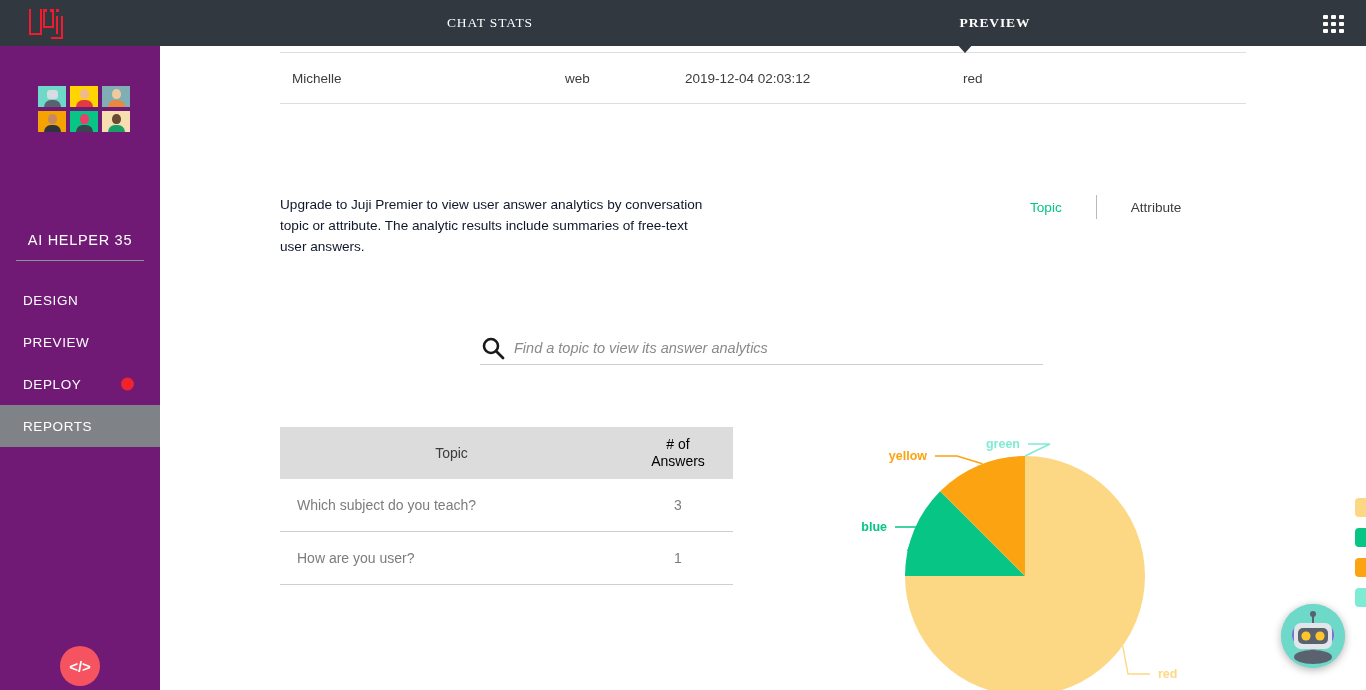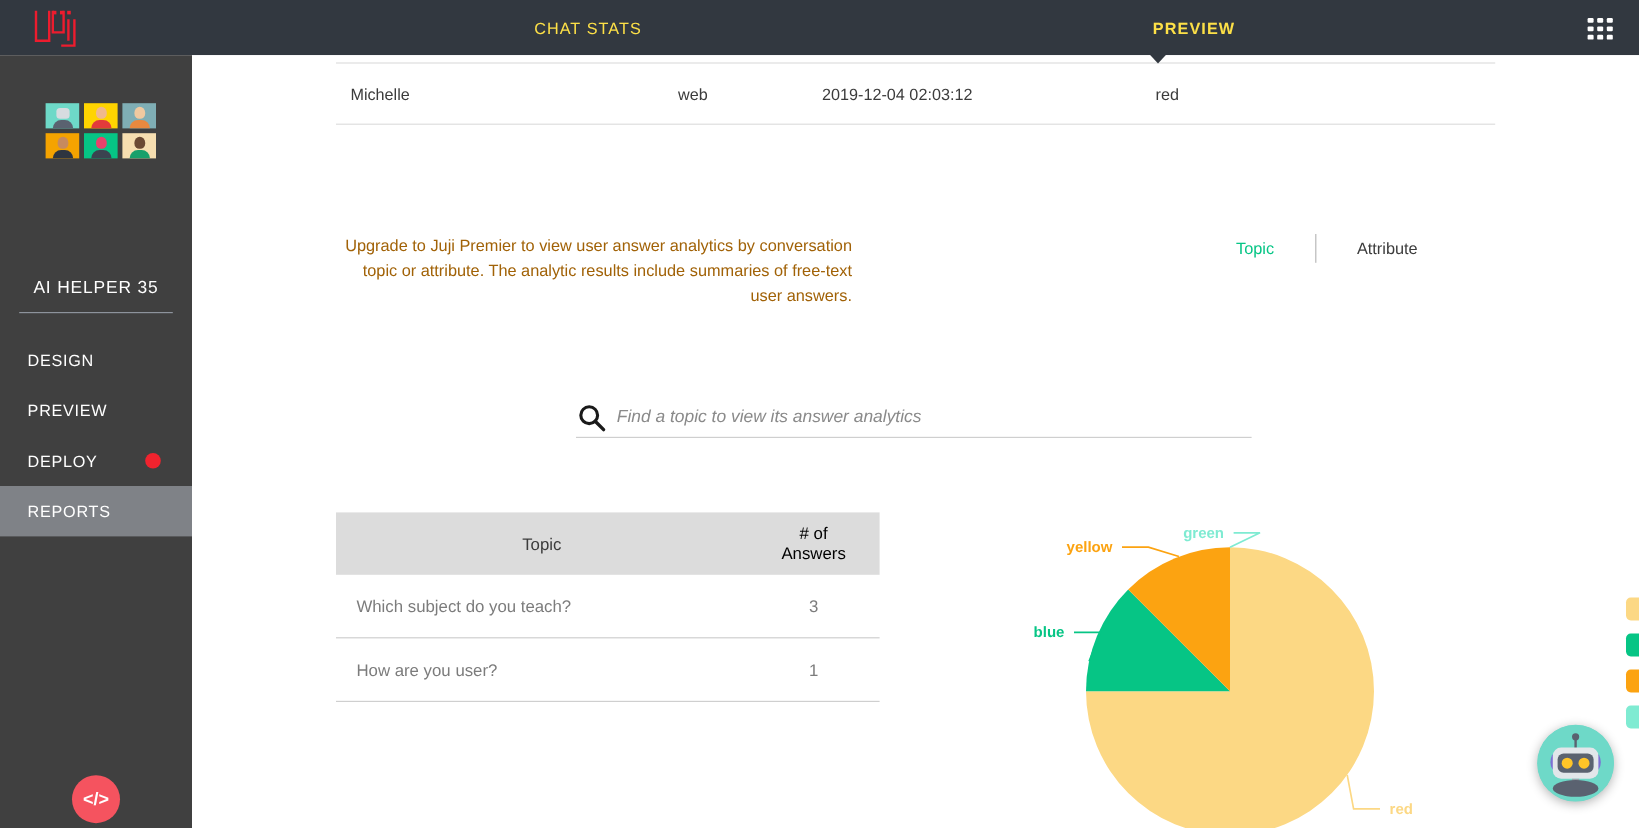--- a/index.html
+++ b/index.html
@@ -24,23 +24,23 @@
   }
   .juji-logo { width: 38px; height: 33px; display:block; }
 
   .nav-tabs {
     flex: 1; height: 46px; position: relative;
     display: flex; align-items: center;
   }
   .nav-tab {
     position: absolute; top: 0; height: 46px;
     display: flex; align-items: center; justify-content: center;
-    color: #fde047;
+    color: #ffffff;
     font-size: 13.5px; letter-spacing: 0.9px;
-    font-family: Liberation Sans, sans-serif;
+    font-family: Liberation Serif, serif;
     cursor: pointer;
     white-space: nowrap;
   }
   .nav-tab.t0 { left: 240px; width: 180px; }
   .nav-tab.t1 { left: 740px; width: 190px; font-weight: bold; }
   .tab-caret {
     position: absolute;
     left: 955px; top: 42px;
     width: 0; height: 0;
     border-left: 10px solid transparent;
@@ -62,21 +62,21 @@
     width: 5px; height: 4px;
     border-radius: 1px;
     display: block;
     justify-self: center; align-self: center;
   }
 
   
   .sidebar {
     position: absolute; top: 46px; left: 0;
     width: 160px; height: 644px;
-    background: #404040;
+    background: #701a75;
   }
   .avatar-grid {
     position: absolute; top: 40px; left: 38px;
     display: grid;
     grid-template-columns: repeat(3, 28px);
     grid-template-rows: repeat(2, 21px);
     gap: 4px;
   }
   .avatar { width: 28px; height: 21px; position: relative; overflow: hidden; }
   .av-head { position:absolute; border-radius:50% 50% 45% 45%; }
@@ -139,21 +139,21 @@
   }
   .ut-c0 { width: 285px; padding-left: 12px; }
   .ut-c1 { width: 120px; }
   .ut-c2 { width: 278px; }
   .ut-c3 { width: 180px; }
 
   
   .upgrade-text {
     position: absolute; top: 148px; left: 120px;
     width: 430px;
-    font-size: 13.6px; line-height: 21px; color: #a16207; text-align: right;
+    font-size: 13.6px; line-height: 21px; color: #0f172a;
   }
   .seg-toggle {
     position: absolute; top: 149px; left: 870px;
     display: flex; align-items: center;
     font-size: 13.6px;
   }
   .seg-opt { cursor: pointer; color: #3C3C3C; }
   .seg-opt.active { color: #06C585; }
   .seg-div {
     width: 1px; height: 24px; background: #B9B9B9;

